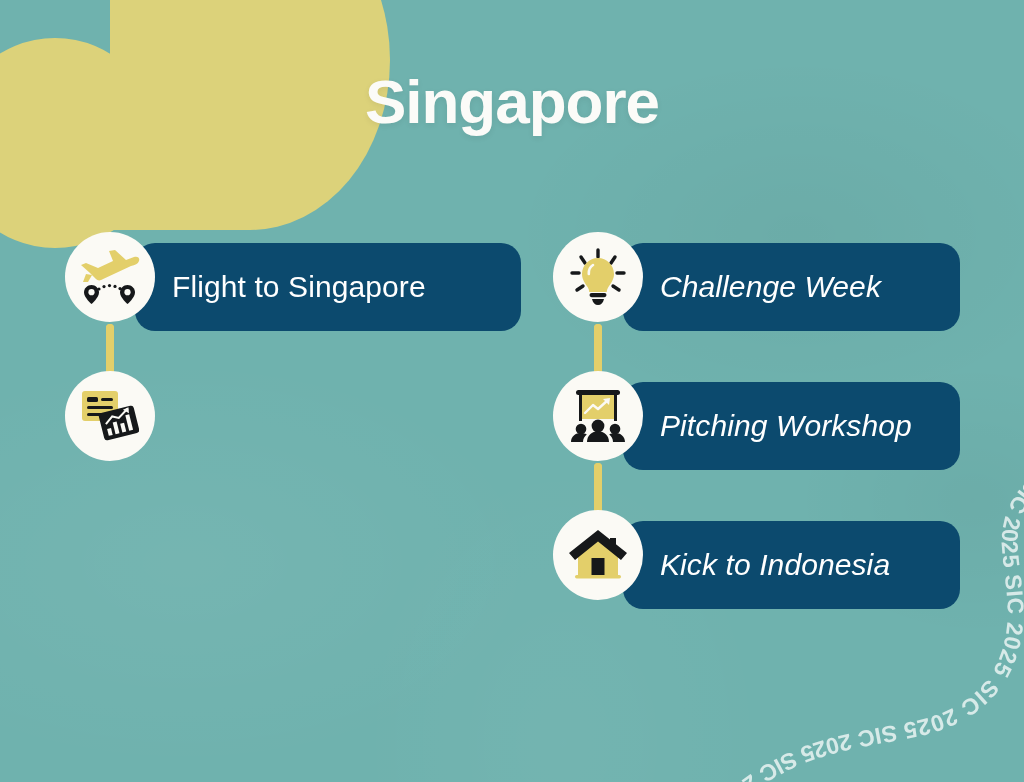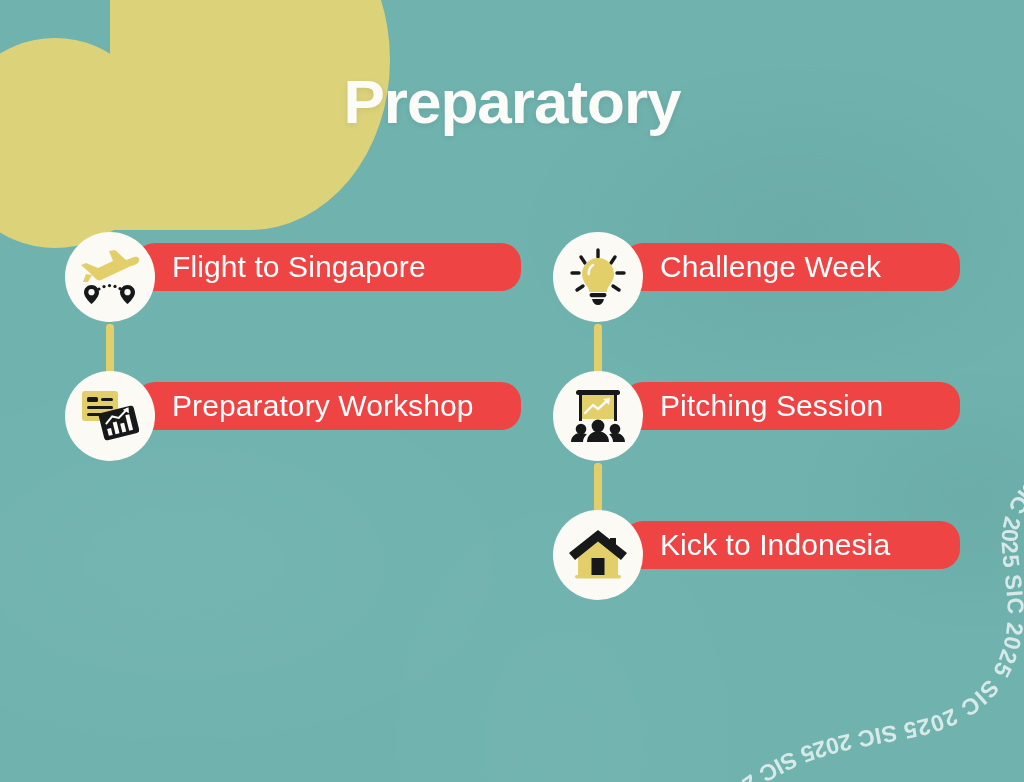--- a/index.html
+++ b/index.html
@@ -58,21 +58,21 @@
     font-size:62px;
     font-weight:bold;
     letter-spacing:-1px;
     z-index:5;
     text-shadow:0 2px 6px rgba(0,0,0,.07);
   }
 
   
   .col { position:absolute; z-index:4; }
   .col-left  { left:65px;  top:232px; width:460px; }
-  .col-right { left:553px; top:232px; width:410px; }
+  .col-right { left:553px; top:232px; width:410px;font-style:italic; }
 
   .item {
     position:relative;
     height:139px;          
   }
   .item:last-child { height:92px; }
 
   
   .connector {
     position:absolute;
@@ -88,23 +88,23 @@
   .connector i {            
     display:block; width:8px; height:22px;
     border-radius:4px; background:#e3cf6a;
     margin-bottom:12px;
   }
 
   
   .pill {
     position:absolute;
     left:70px; top:11px;
-    height:48px;
+    height:88px;
     border-radius:20px;
-    background:#ef4444;
+    background:#0c4a6e;
     z-index:2;
     display:flex; align-items:center;
   }
   .col-left  .pill { width:386px; }
   .col-right .pill { width:337px; }
 
   .pill-label {
     color:#ffffff;
     font-size:30px;
     font-weight:normal;
@@ -145,21 +145,21 @@
 </head>
 <body>
 
 <div id="slide">
 
   <div class="deco deco-circle"></div>
   <div class="deco deco-halfcircle"></div>
 
   <div class="texture"></div>
 
-  <div class="title">Preparatory</div>
+  <div class="title">Singapore</div>
 
   <div class="col col-left">
 
     <div class="item">
       <div class="connector">
         <i></i>
           <i></i>
       </div>
       <div class="pill">
         <span class="pill-label">Flight to Singapore</span>
@@ -185,23 +185,20 @@
             <circle cx="12.5" cy="43.2" r="3.1" fill="#fbfaf5"></circle>
             <path d="M48.5 36 C52.6 36 56 39.4 56 43.5 C56 48.5 48.5 55 48.5 55 C48.5 55 41 48.5 41 43.5 C41 39.4 44.4 36 48.5 36 Z"></path>
             <circle cx="48.5" cy="43.2" r="3.1" fill="#fbfaf5"></circle>
           </g>
         </svg>
       </div>
     </div>
 
 
     <div class="item">
-      <div class="pill">
-        <span class="pill-label">Preparatory Workshop</span>
-      </div>
       <div class="bubble">
         <svg width="58" height="52" viewBox="0 0 58 52">
 
           <rect x="1" y="1" width="36" height="30" rx="3" fill="#e3cf6a"></rect>
           <rect x="6" y="7" width="11" height="5" rx="1.5" fill="#16181a"></rect>
           <rect x="20" y="8" width="12" height="3" rx="1.5" fill="#16181a"></rect>
           <rect x="6" y="16" width="26" height="3" rx="1.5" fill="#16181a"></rect>
           <rect x="6" y="23" width="18" height="3" rx="1.5" fill="#16181a"></rect>
 
           <g transform="rotate(-14 38 33)">
@@ -250,21 +247,21 @@
         </svg>
       </div>
     </div>
 
     <div class="item">
       <div class="connector">
         <i></i>
           <i></i>
       </div>
       <div class="pill">
-        <span class="pill-label">Pitching Session</span>
+        <span class="pill-label">Pitching Workshop</span>
       </div>
       <div class="bubble">
         <svg width="60" height="56" viewBox="0 0 60 56">
 
           <rect x="8" y="2" width="44" height="5" rx="2.5" fill="#16181a"></rect>
 
           <rect x="12" y="7" width="36" height="24" fill="#e3cf6a"></rect>
           <path d="M17 25 L25 17 L30 21 L40 12" stroke="#fbfaf5" stroke-width="2.4" fill="none" stroke-linecap="round" stroke-linejoin="round"></path>
           <path d="M35 11 L42 10 L41 17 Z" fill="#fbfaf5"></path>
 

